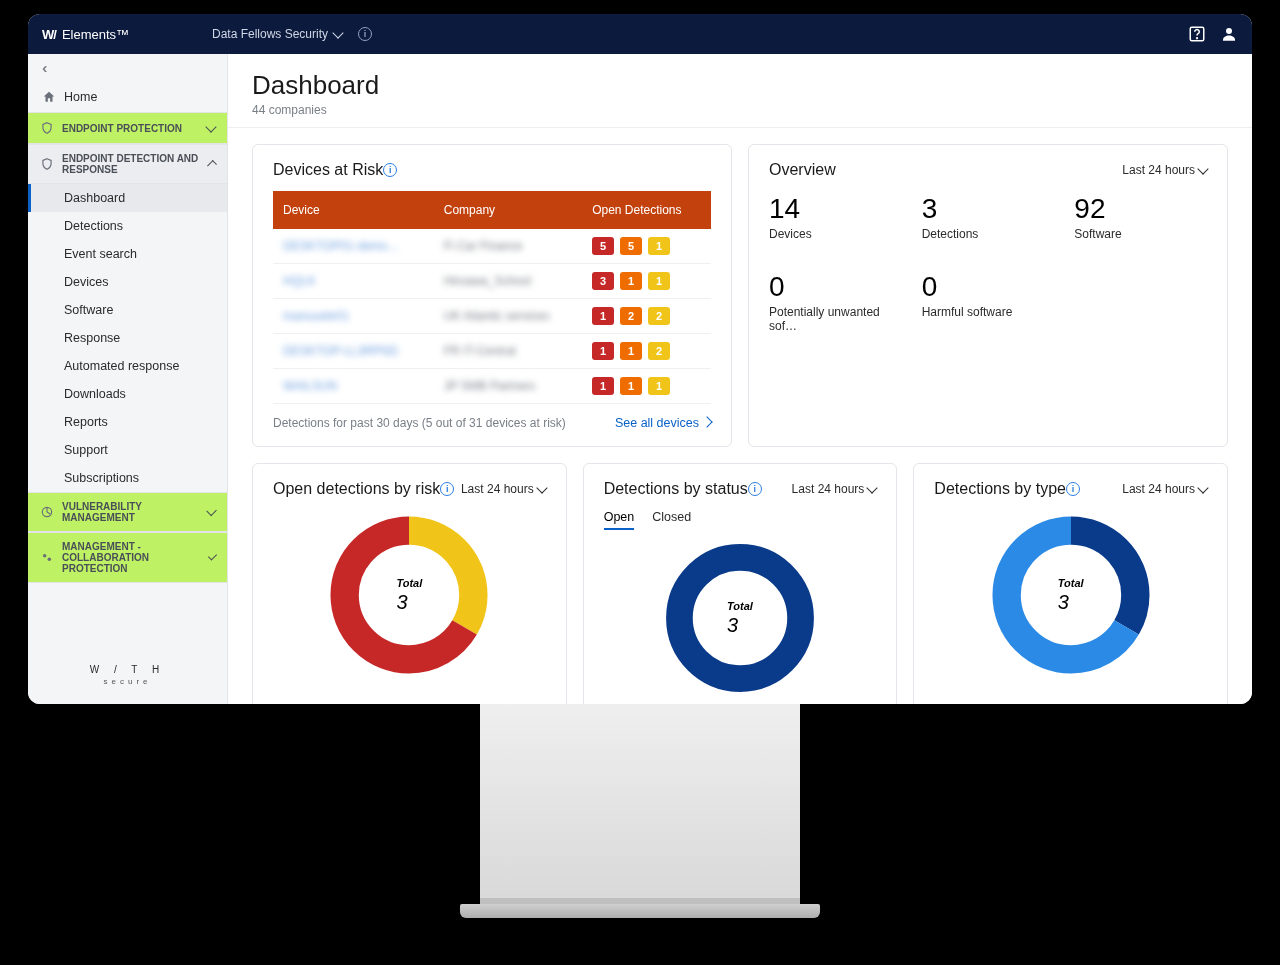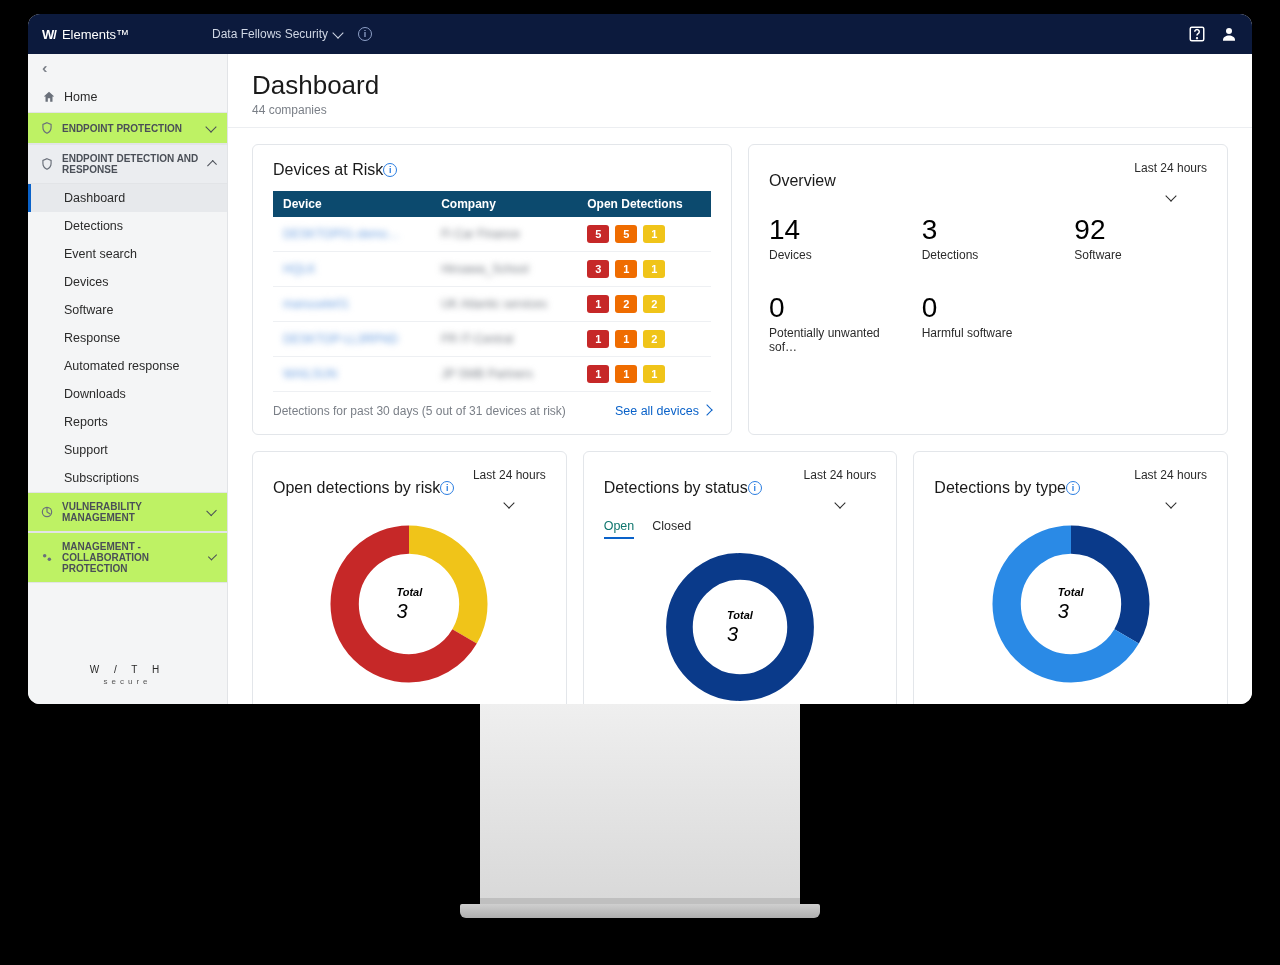--- a/index.html
+++ b/index.html
@@ -27,39 +27,39 @@
 .page-header { padding:16px 24px 10px; }
 .page-title { font-size:26px; font-weight:400; color:#1a1a1a; }
 .page-sub { font-size:12px; color:#7a7f87; margin-top:2px; }
 .divider { height:1px; background:#eceef1; }
 .grid { display:grid; grid-template-columns: 1fr 1fr; gap:16px; padding:16px 24px; }
 .grid3 { display:grid; grid-template-columns: 1fr 1fr 1fr; gap:16px; padding:0 24px 24px; }
 .card { border:1px solid #e3e6ea; border-radius:6px; background:#fff; padding:16px 20px; }
 .card-title-row { display:flex; align-items:center; justify-content:space-between; margin-bottom:12px; }
 .card-title { font-size:16px; font-weight:400; color:#1a1a1a; display:flex; align-items:center; }
 .info-icon { width:14px; height:14px; border:1.5px solid #2a7de1; border-radius:50%; display:inline-flex; align-items:center; justify-content:center; font-size:9px; color:#2a7de1; font-weight:700; }
-.filter-drop { font-size:12px; color:#2b2b2b; display:flex; align-items:center; gap:20px; cursor:pointer;flex-direction:column; }
+.filter-drop { font-size:12px; color:#2b2b2b; display:flex; align-items:center; gap:4px; cursor:pointer; }
 .dev-table { width:100%; border-collapse:collapse; font-size:12px; }
-.dev-table thead th { background:#0c4a6e; color:#fff; font-weight:700; text-align:left; padding:6px 10px; }
+.dev-table thead th { background:#c2410c; color:#fff; font-weight:400; text-align:left; padding:12px 10px; }
 .dev-table td { padding:8px 10px; border-bottom:1px solid #eef0f3; }
 .blur-text { color:#6ea0e0; filter:blur(3px); user-select:none; }
 .blur-gray { color:#7a7f87; filter:blur(3px); user-select:none; }
 .pill-row { display:flex; gap:6px; }
 .pill { min-width:22px; height:18px; padding:0 6px; border-radius:3px; color:#fff; font-size:11px; display:flex; align-items:center; justify-content:center; font-weight:600; }
 .p-red { background:#c62828; }
 .p-orange { background:#ef6c00; }
 .p-yellow { background:#f0c419; }
 .card-foot { display:flex; align-items:center; justify-content:space-between; margin-top:12px; font-size:12px; color:#7a7f87; }
 .link { color:#0a62c9; cursor:pointer; display:flex; align-items:center; gap:4px; font-size:12.5px; }
 .overview-grid { display:grid; grid-template-columns:repeat(3,1fr); row-gap:30px; column-gap:20px; margin-top:14px; }
 .ov-stat .num { font-size:28px; font-weight:400; }
 .ov-stat .lbl { font-size:12px; color:#2b2b2b; margin-top:2px; }
 .tabs { display:flex; gap:18px; font-size:12.5px; margin-bottom:8px; }
 .tab { cursor:pointer; padding-bottom:4px; color:#2b2b2b; }
-.tab.active { color:#0f766e; border-bottom:2px solid #0a62c9; }
+.tab.active { color:#000000; border-bottom:2px solid #0a62c9; }
 .donut-wrap { display:flex; align-items:center; justify-content:center; position:relative; margin-top:6px; }
 .donut-center { position:absolute; text-align:left;font-style:italic; }
 .donut-center .t { font-size:11px; font-weight:600; }
 .donut-center .n { font-size:20px; margin-top:2px; }
 .chev-icon { display:inline-block; width:8px; height:8px; border-right:1.5px solid currentColor; border-bottom:1.5px solid currentColor; transform:rotate(45deg); margin-top:-3px; }
 .chev-right { transform:rotate(-45deg); }
 .chev-up { transform:rotate(-135deg); margin-top:2px; }
 .dbl-chev { letter-spacing:-4px; }
 .stand { width:320px; height:200px; background:linear-gradient(#efefef,#d9d9d9); margin:0 auto; border-bottom:6px solid #bfbfbf; }
 .stand-base { width:360px; height:14px; background:linear-gradient(#cfcfcf,#aeaeae); margin:0 auto; border-radius:2px 2px 6px 6px; }

